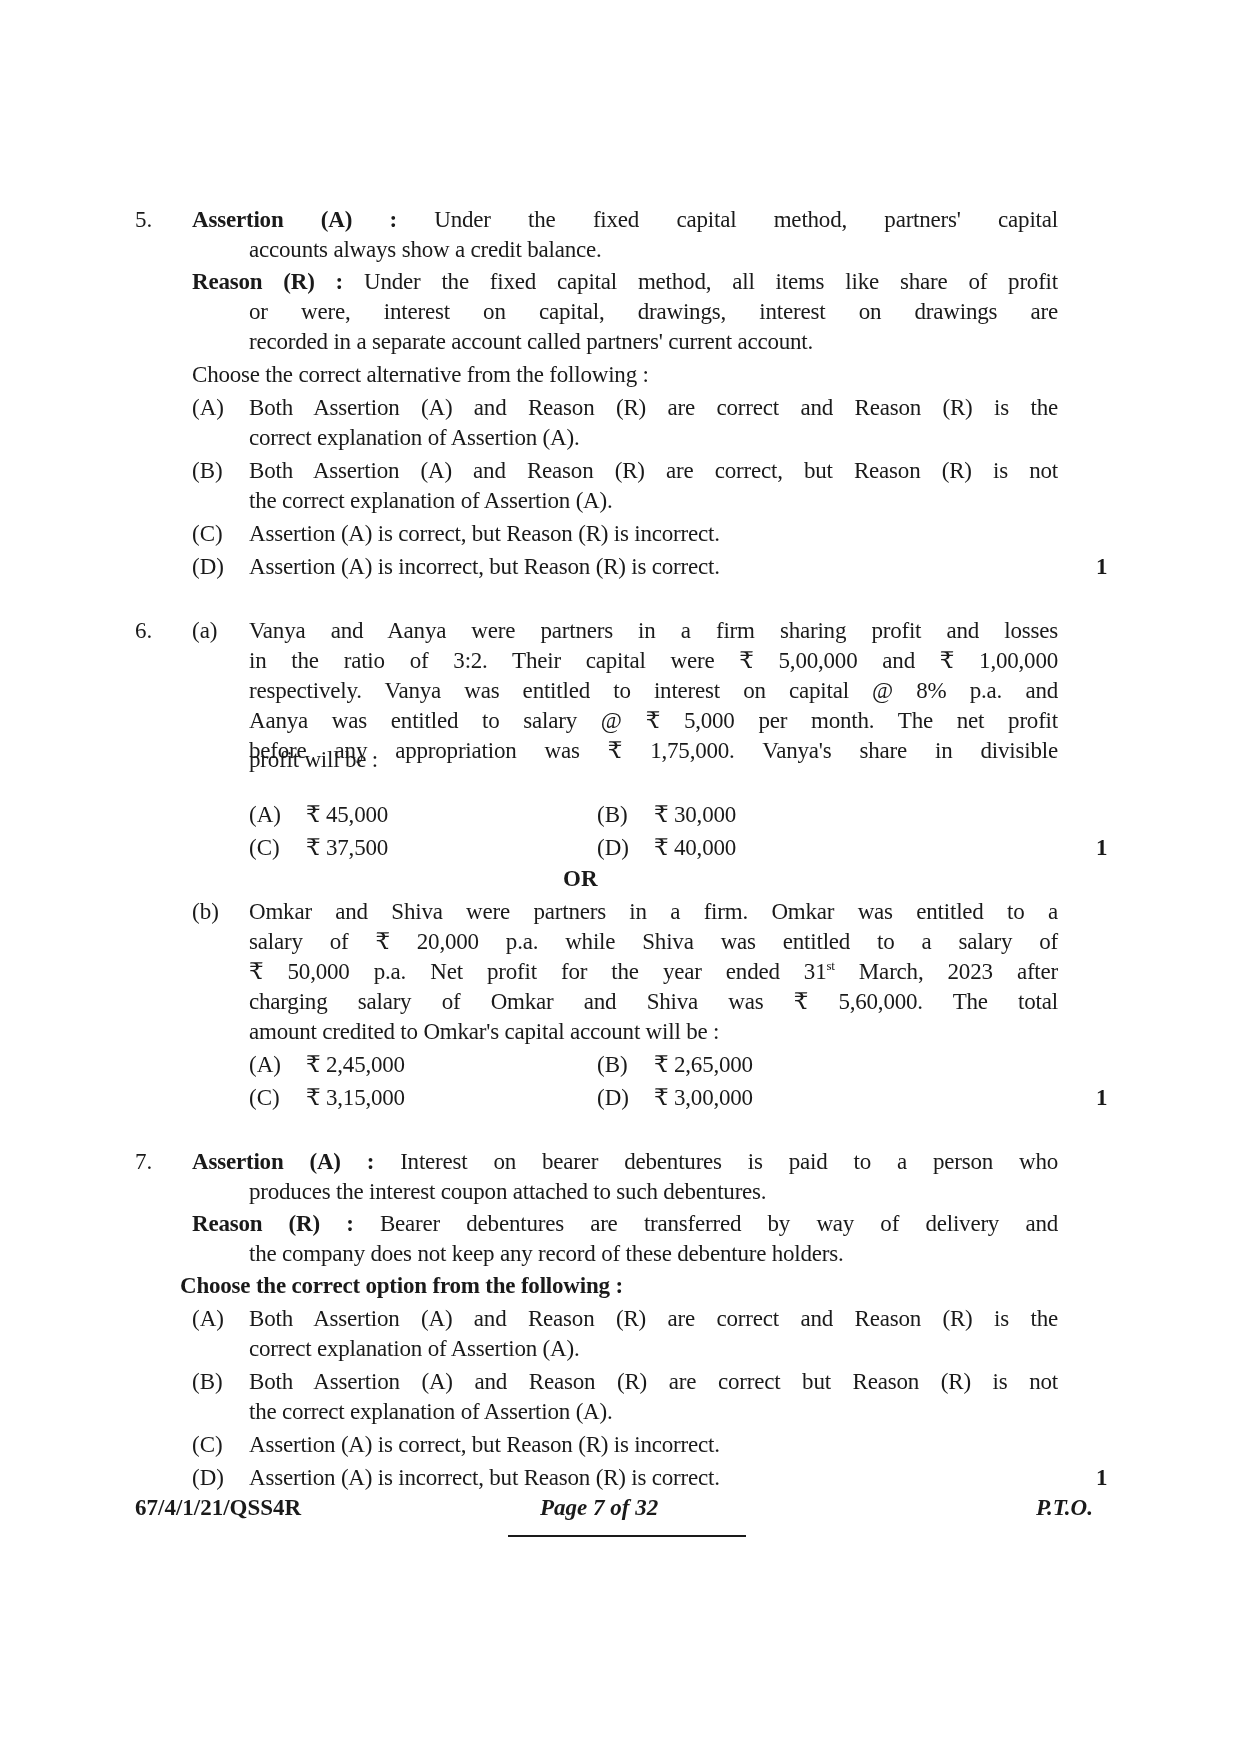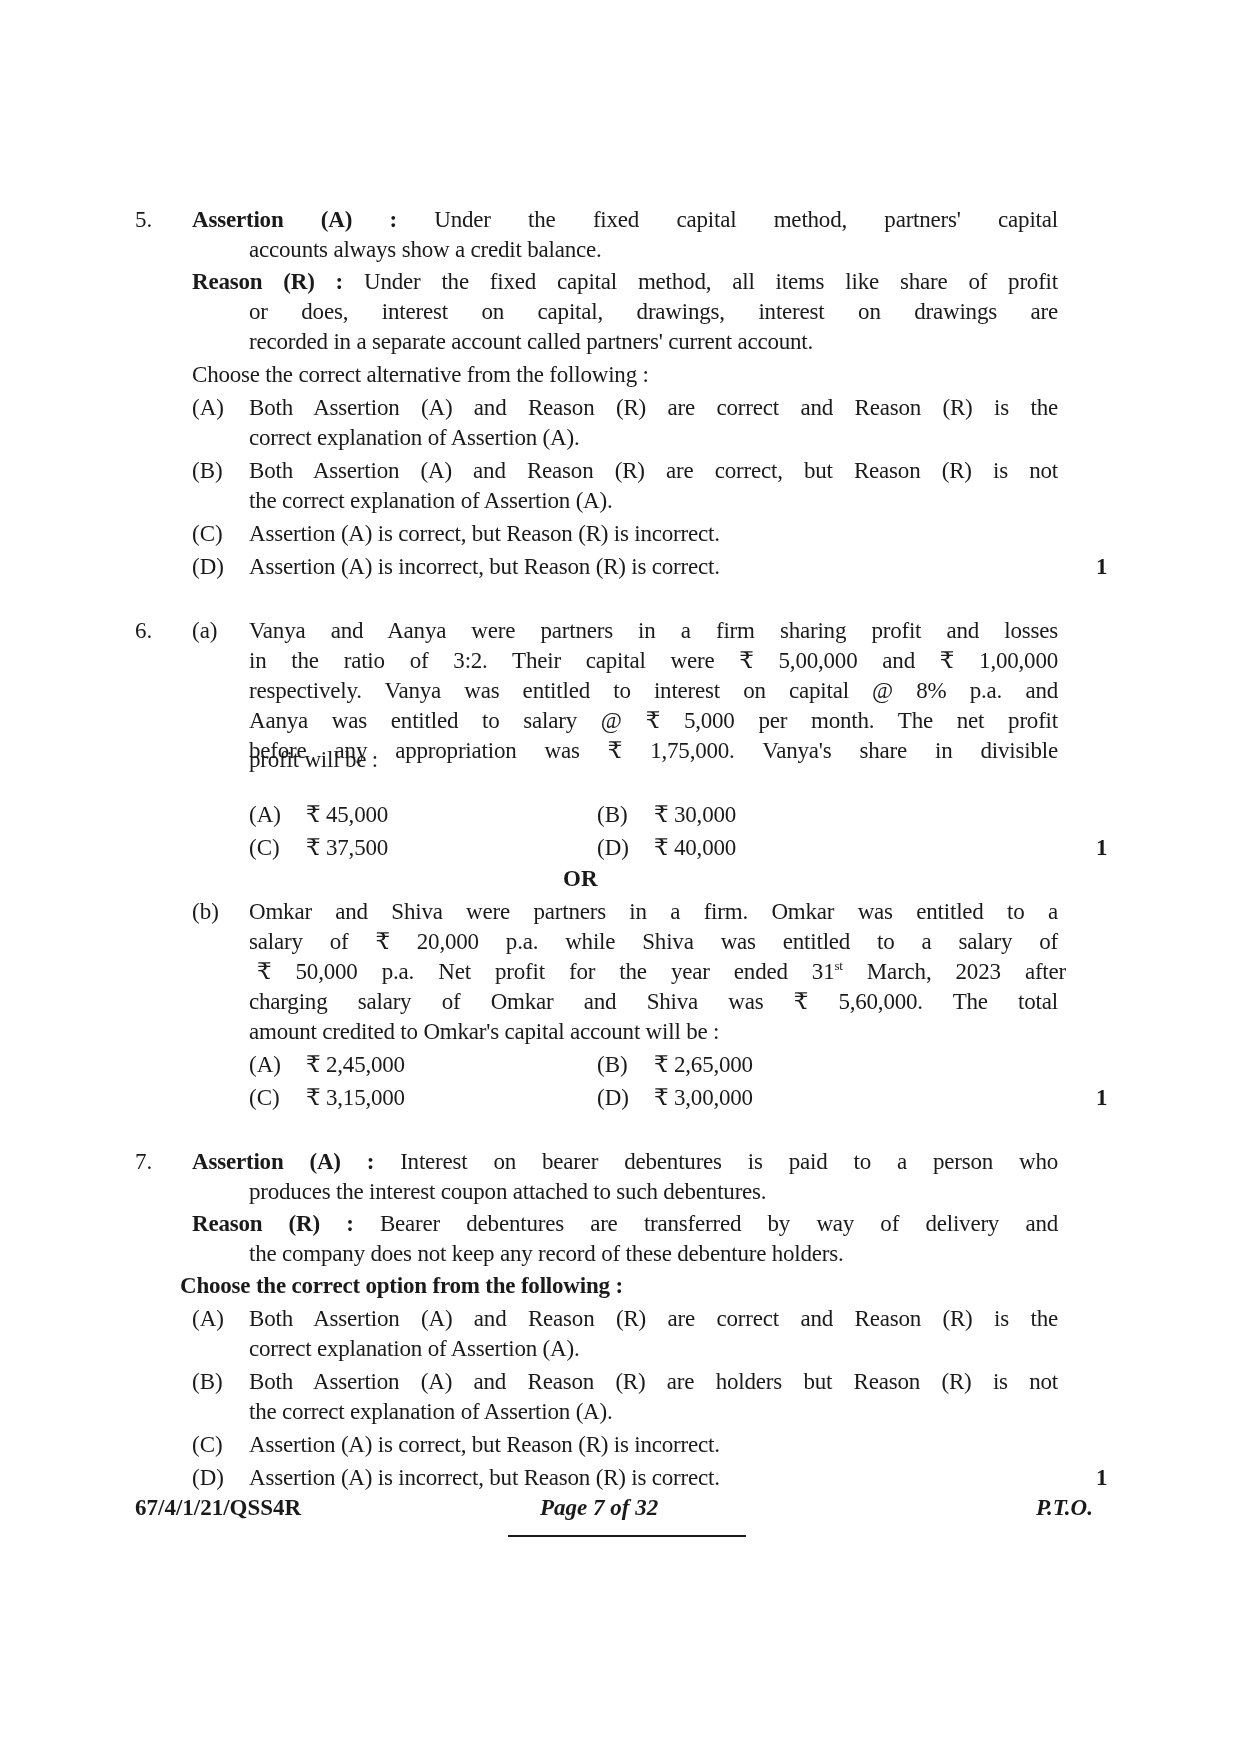--- a/index.html
+++ b/index.html
@@ -34,21 +34,21 @@
     <span class="qnum" style="left:135px; top:205px;">5.</span>
     <div class="line just" style="left:192px; top:205px; width:866px;">
       <span class="b">Assertion (A) :</span>
       <span>Under the fixed capital method, partners' capital</span>
     </div>
     <div class="line" style="left:249px; top:235px;">accounts always show a credit balance.</div>
     <div class="line just" style="left:192px; top:267px; width:866px;">
       <span class="b">Reason (R) :</span>
       <span>Under the fixed capital method, all items like share of profit</span>
     </div>
-    <div class="line just" style="left:249px; top:297px; width:809px;">or does, interest on capital, drawings, interest on drawings are</div>
+    <div class="line just" style="left:249px; top:297px; width:809px;">or were, interest on capital, drawings, interest on drawings are</div>
     <div class="line" style="left:249px; top:327px;">recorded in a separate account called partners' current account.</div>
     <div class="line" style="left:192px; top:360px;font-family:Liberation Serif, serif;">Choose the correct alternative from the following :</div>
 
     <div>
       <span class="optlbl" style="left:192px; top:393px;">(A)</span>
       <div class="line just" style="left:249px; top:393px; width:809px;">Both Assertion (A) and Reason (R) are correct and Reason (R) is the</div>
       <div class="line" style="left:249px; top:423px;">correct explanation of Assertion (A).</div>
     </div>
     <div>
       <span class="optlbl" style="left:192px; top:456px;">(B)</span>
@@ -96,21 +96,21 @@
       </div>
       <span class="marks" style="top:833px;">1</span>
     </div>
 
     <span class="or" style="left:563px; top:864px;">OR</span>
 
     <div>
       <span class="optlbl" style="left:192px; top:897px;">(b)</span>
       <div class="line just" style="left:249px; top:897px; width:809px;">Omkar and Shiva were partners in a firm. Omkar was entitled to a</div>
       <div class="line just" style="left:249px; top:927px; width:809px;">salary of ₹ 20,000 p.a. while Shiva was entitled to a salary of</div>
-      <div class="line just" style="left:249px; top:957px; width:809px;margin-left:8px;"><span>₹ 50,000 p.a. Net profit for the year ended 31</span><sup>st</sup><span> March, 2023 after</span></div>
+      <div class="line just" style="left:249px; top:957px; width:809px;"><span>₹ 50,000 p.a. Net profit for the year ended 31</span><sup>st</sup><span> March, 2023 after</span></div>
       <div class="line just" style="left:249px; top:987px; width:809px;">charging salary of Omkar and Shiva was ₹ 5,60,000. The total</div>
       <div class="line" style="left:249px; top:1017px;">amount credited to Omkar's capital account will be :</div>
 
       <div>
         <span class="optlbl" style="left:249px; top:1050px;">(A)</span>
         <span class="line" style="left:306px; top:1050px;">₹ 2,45,000</span>
       </div>
       <div>
         <span class="optlbl" style="left:597px; top:1050px;">(B)</span>
         <span class="line" style="left:654px; top:1050px;">₹ 2,65,000</span>
@@ -141,21 +141,21 @@
     <div class="line" style="left:249px; top:1239px;">the company does not keep any record of these debenture holders.</div>
     <div class="line" style="left:180px; top:1271px;font-weight:bold;">Choose the correct option from the following :</div>
 
     <div>
       <span class="optlbl" style="left:192px; top:1304px;">(A)</span>
       <div class="line just" style="left:249px; top:1304px; width:809px;">Both Assertion (A) and Reason (R) are correct and Reason (R) is the</div>
       <div class="line" style="left:249px; top:1334px;">correct explanation of Assertion (A).</div>
     </div>
     <div>
       <span class="optlbl" style="left:192px; top:1367px;">(B)</span>
-      <div class="line just" style="left:249px; top:1367px; width:809px;">Both Assertion (A) and Reason (R) are holders but Reason (R) is not</div>
+      <div class="line just" style="left:249px; top:1367px; width:809px;">Both Assertion (A) and Reason (R) are correct but Reason (R) is not</div>
       <div class="line" style="left:249px; top:1397px;">the correct explanation of Assertion (A).</div>
     </div>
     <div>
       <span class="optlbl" style="left:192px; top:1430px;">(C)</span>
       <div class="line" style="left:249px; top:1430px;">Assertion (A) is correct, but Reason (R) is incorrect.</div>
     </div>
     <div>
       <span class="optlbl" style="left:192px; top:1463px;">(D)</span>
       <div class="line" style="left:249px; top:1463px;">Assertion (A) is incorrect, but Reason (R) is correct.</div>
     </div>

